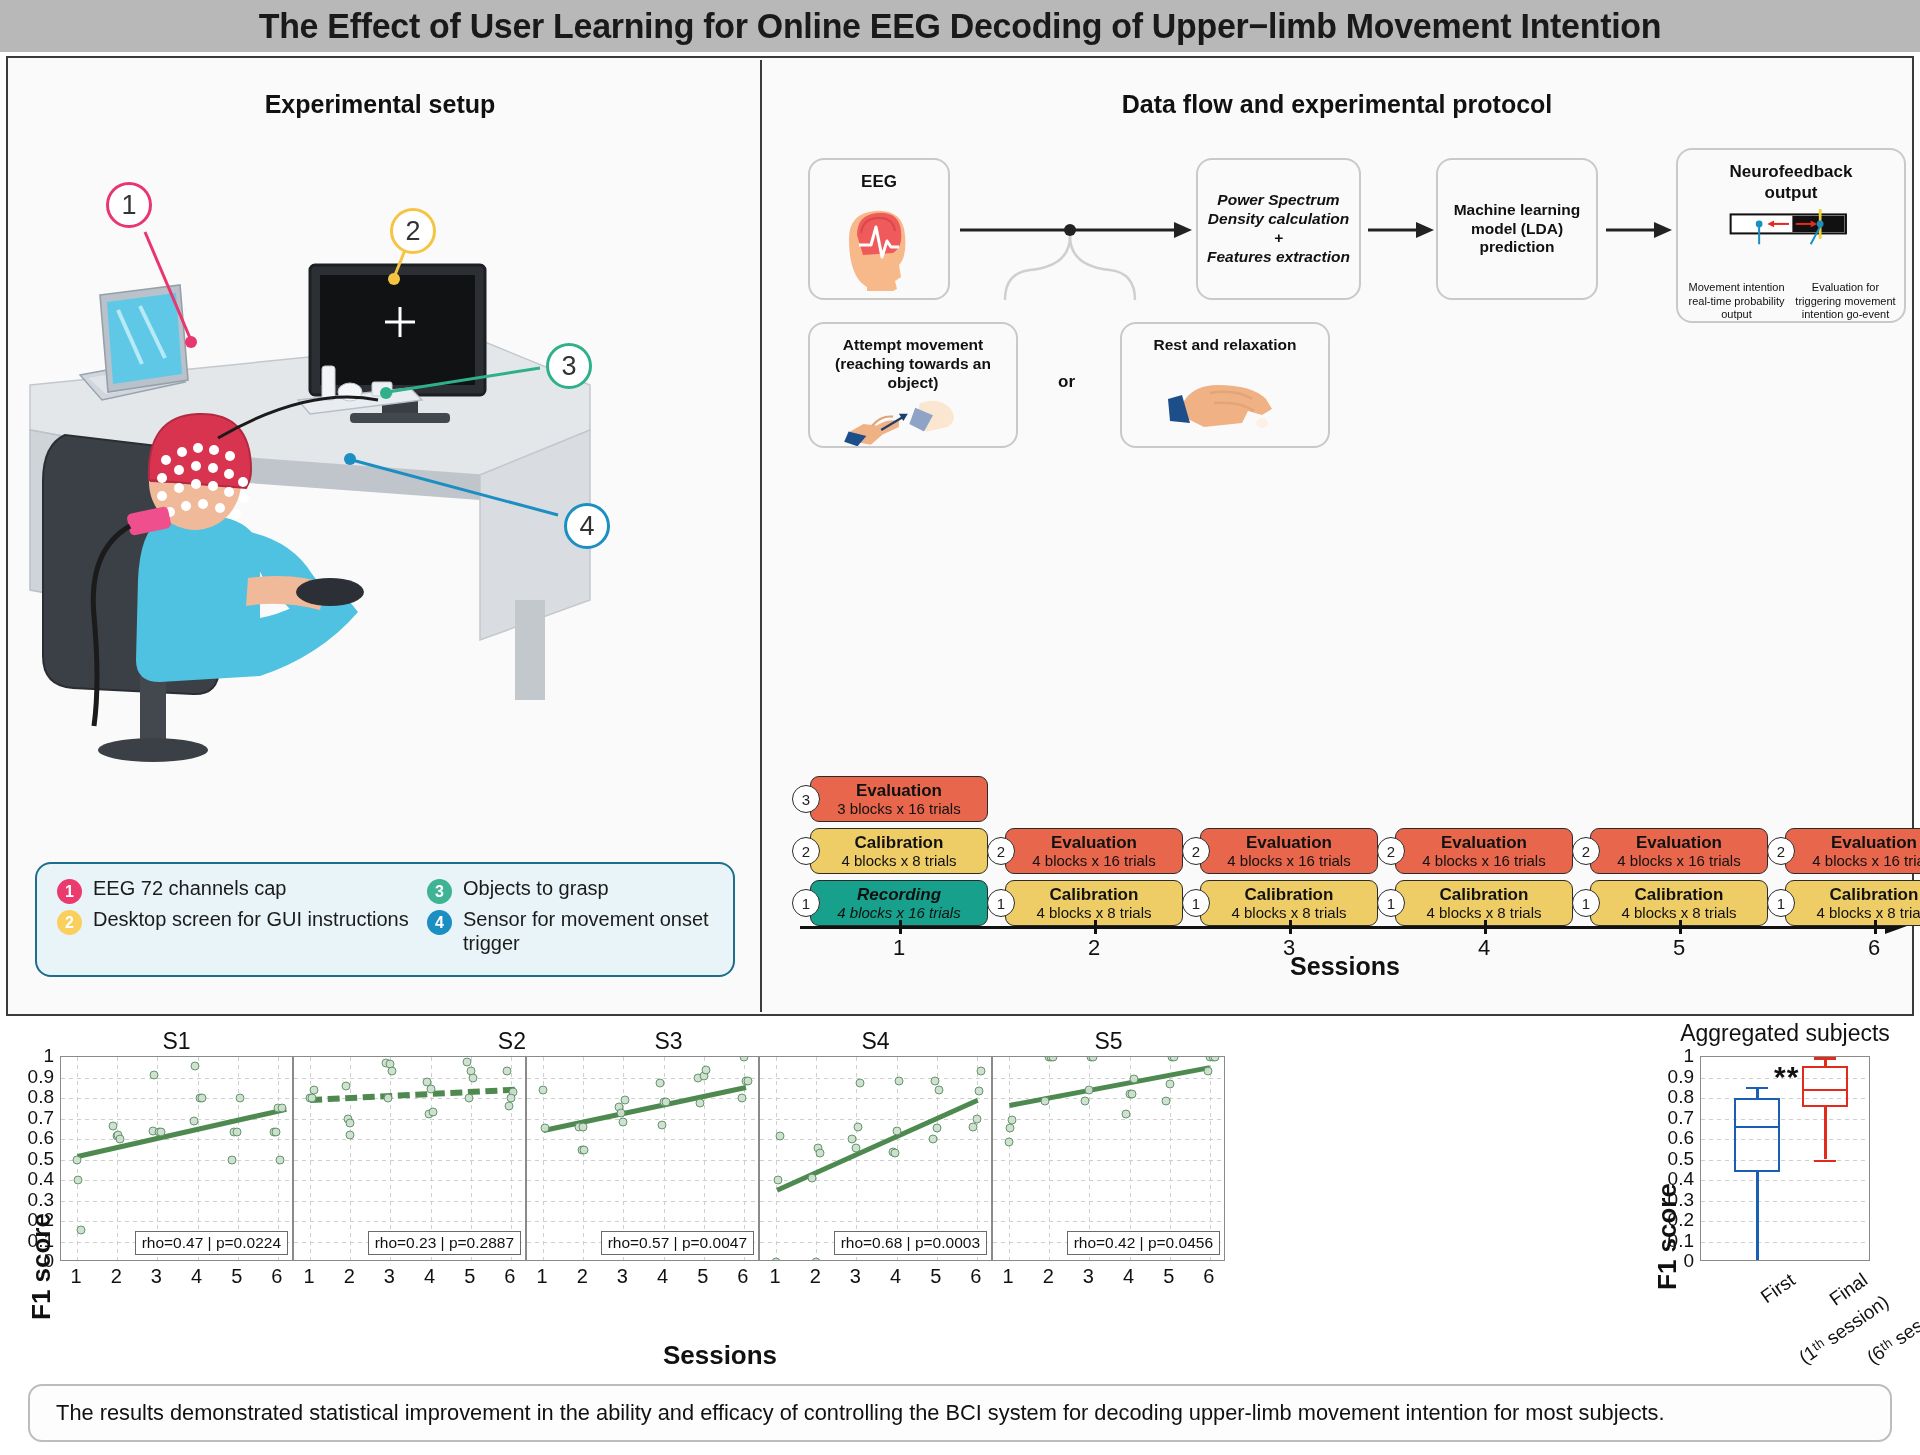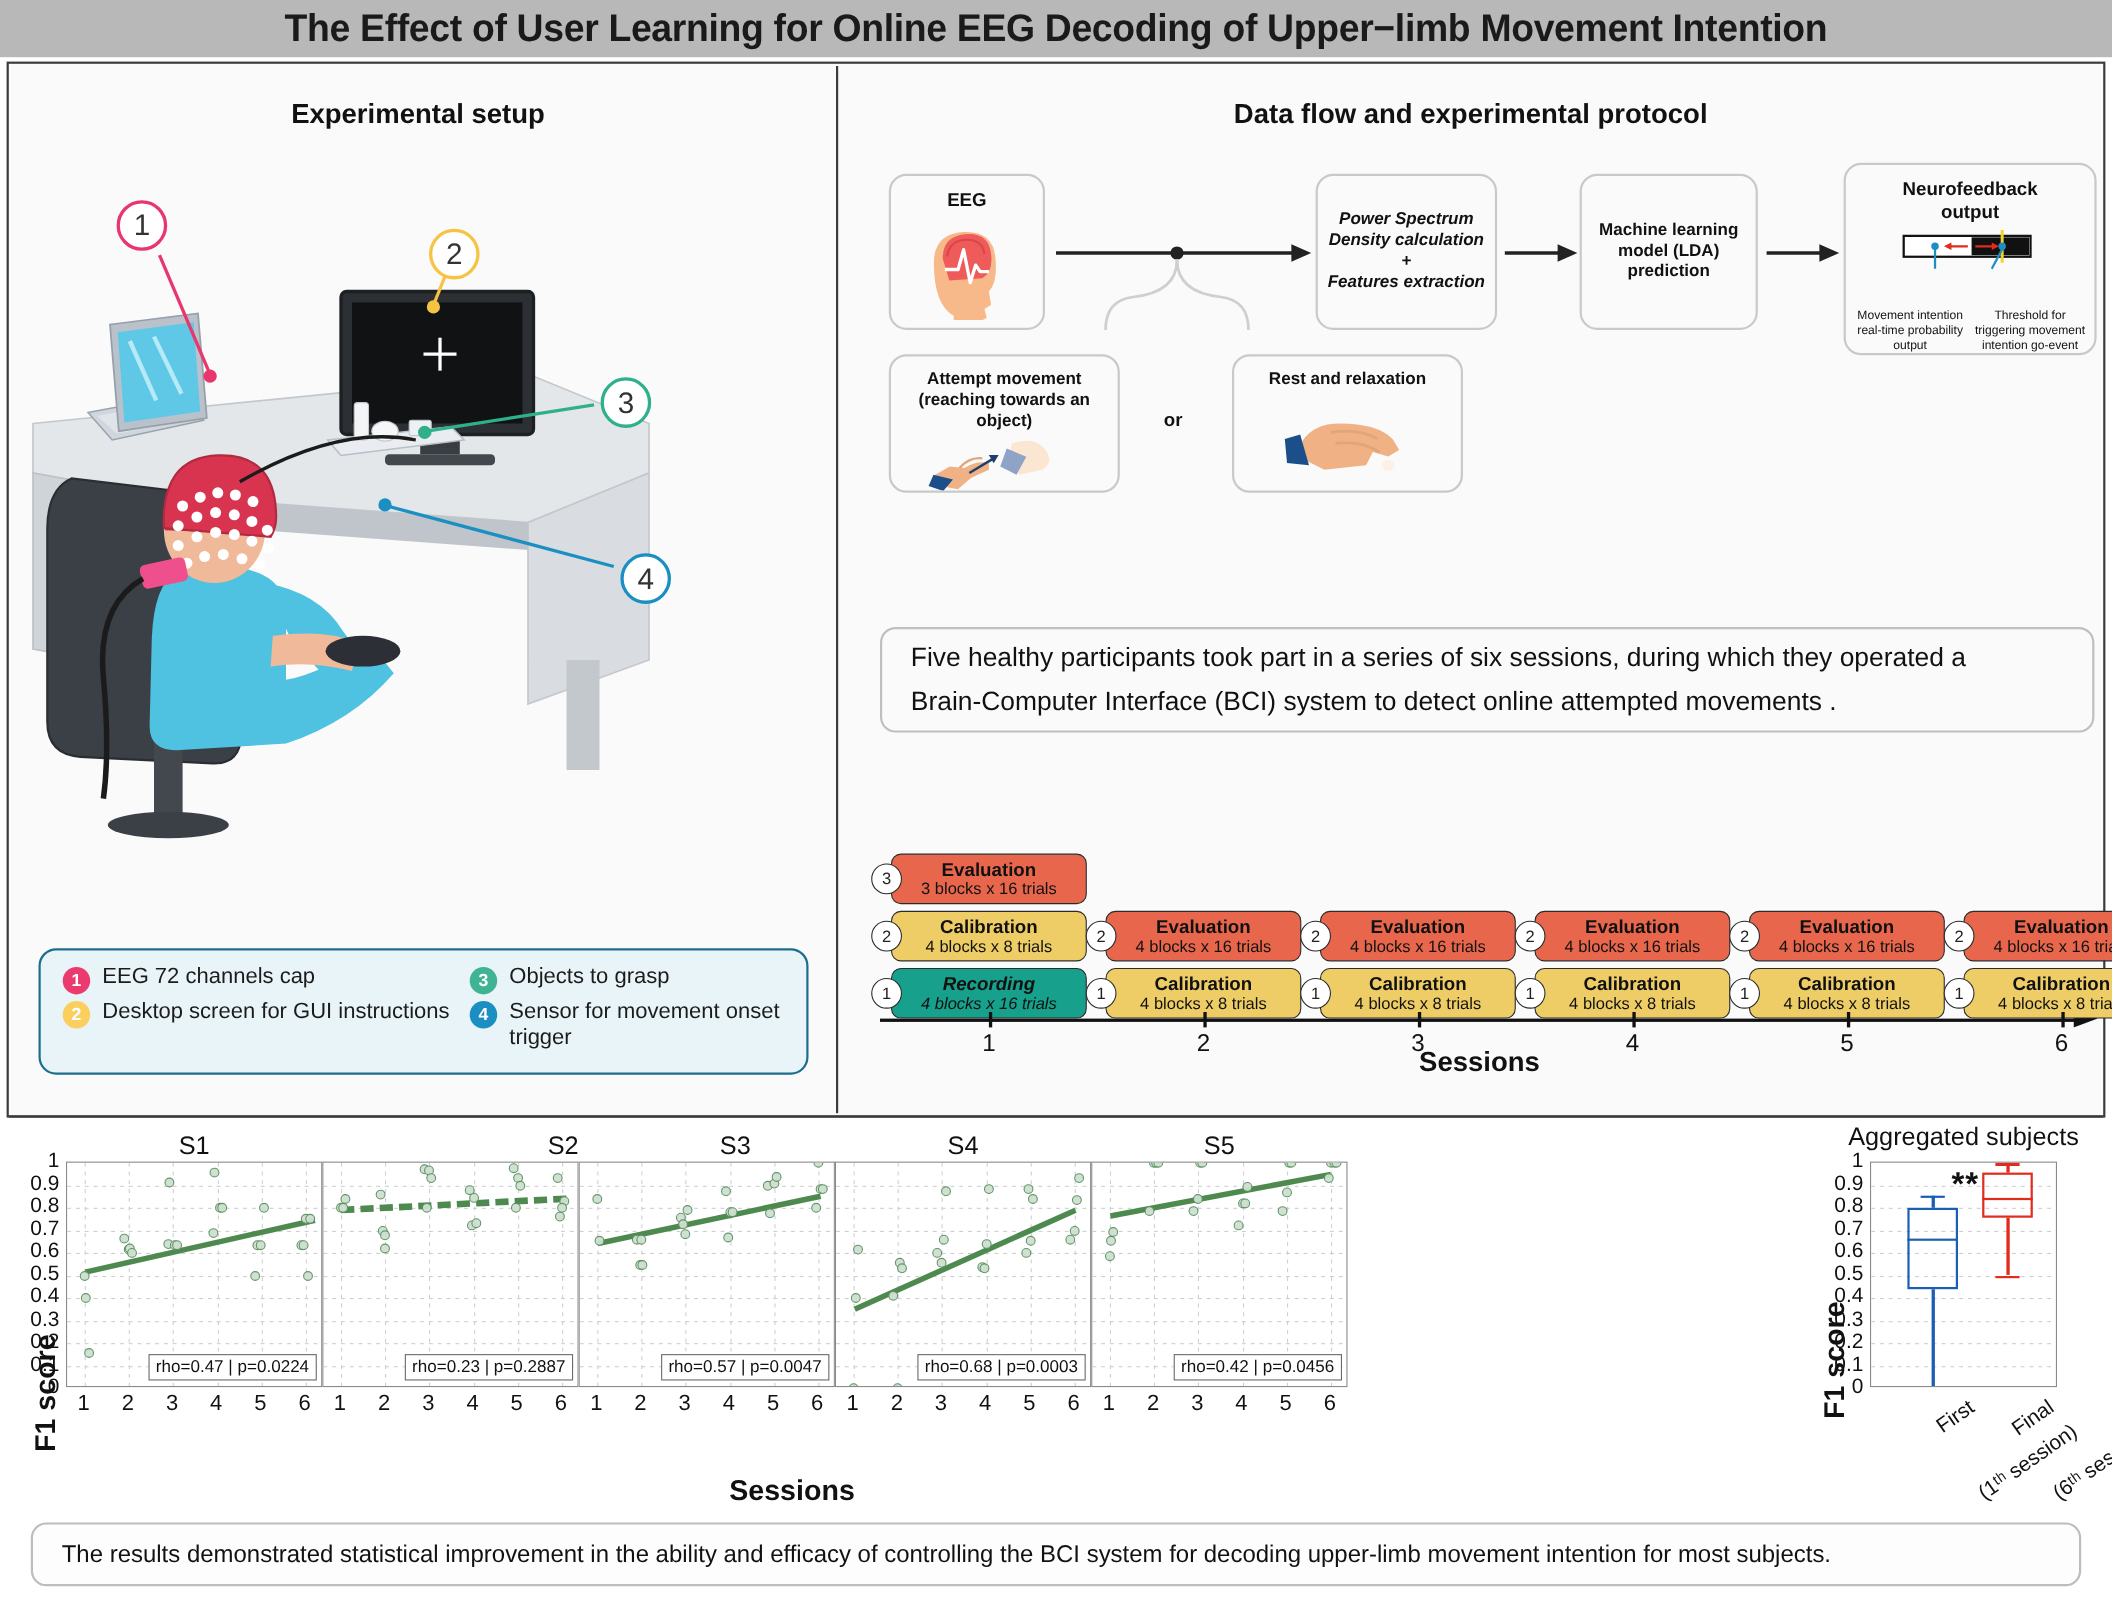--- a/index.html
+++ b/index.html
@@ -374,42 +374,36 @@
       <line x1="110" y1="22" x2="138" y2="22" stroke="#e02b1d" stroke-width="3"></line>
       <polygon points="142,22 132,17 132,27" fill="#e02b1d"></polygon>
       <line x1="146" y1="0" x2="146" y2="44" stroke="#f2d22b" stroke-width="4"></line>
       <circle cx="56" cy="22" r="5" fill="#1b8ec2"></circle>
       <line x1="56" y1="26" x2="56" y2="52" stroke="#1b8ec2" stroke-width="3"></line>
       <circle cx="146" cy="22" r="5" fill="#1b8ec2"></circle>
       <line x1="146" y1="26" x2="132" y2="52" stroke="#1b8ec2" stroke-width="3"></line>
     </svg>
     <div style="display:flex; width:100%; padding:0 6px; gap:4px; margin-top:-4px;">
       <div class="nf-cap" style="position:static; flex:1;">Movement intention real-time probability output</div>
-      <div class="nf-cap" style="position:static; flex:1;">Threshold for triggering movement intention go-event</div>
+      <div class="nf-cap" style="position:static; flex:1;">Evaluation for triggering movement intention go-event</div>
     </div>
   </div>
 
   <svg style="position:absolute; left:760px; top:140px; width:1160px; height:330px; pointer-events:none;">
     <line x1="200" y1="90" x2="420" y2="90" stroke="#222" stroke-width="3"></line>
     <polygon points="432,90 414,82 414,98" fill="#222"></polygon>
     <circle cx="310" cy="90" r="6" fill="#222"></circle>
     <path d="M310 96 q0 30 -40 34 q-25 3 -25 30" fill="none" stroke="#cfcfcf" stroke-width="2.5"></path>
     <path d="M310 96 q0 30 40 34 q25 3 25 30" fill="none" stroke="#cfcfcf" stroke-width="2.5"></path>
     <line x1="608" y1="90" x2="662" y2="90" stroke="#222" stroke-width="3"></line>
     <polygon points="674,90 656,82 656,98" fill="#222"></polygon>
     <line x1="846" y1="90" x2="900" y2="90" stroke="#222" stroke-width="3"></line>
     <polygon points="912,90 894,82 894,98" fill="#222"></polygon>
   </svg>
 
-  <div class="stmt-box" style="left:800px; top:570px; width:1104px; height:96px; padding-left:26px;">
-    <div>
-      <div class="stmt-text">Five healthy participants took part in a series of six sessions, during which they operated a</div>
-      <div class="stmt-text">Brain-Computer Interface (BCI) system to detect online attempted movements .</div>
-    </div>
-  </div>
 
   <div id="protocol-area" style="position:absolute; left:790px; top:730px; width:1130px; height:260px;">
 
     <div class="axis-line" style="left:10px; top:196px; width:1095px; height:3px;"></div>
     <svg style="position:absolute; left:1095px; top:186px; width:28px; height:24px;">
       <polygon points="0,4 22,10 0,18" fill="#111"></polygon>
     </svg>
     <div class="sessions-label" style="left:0; top:222px; width:1110px; text-align:center;">Sessions</div>
   <div class="sess-block bg-rec" style="left: 20px; top: 150px; width: 178px; height: 46px;">
         <div class="sb-name">Recording</div>

